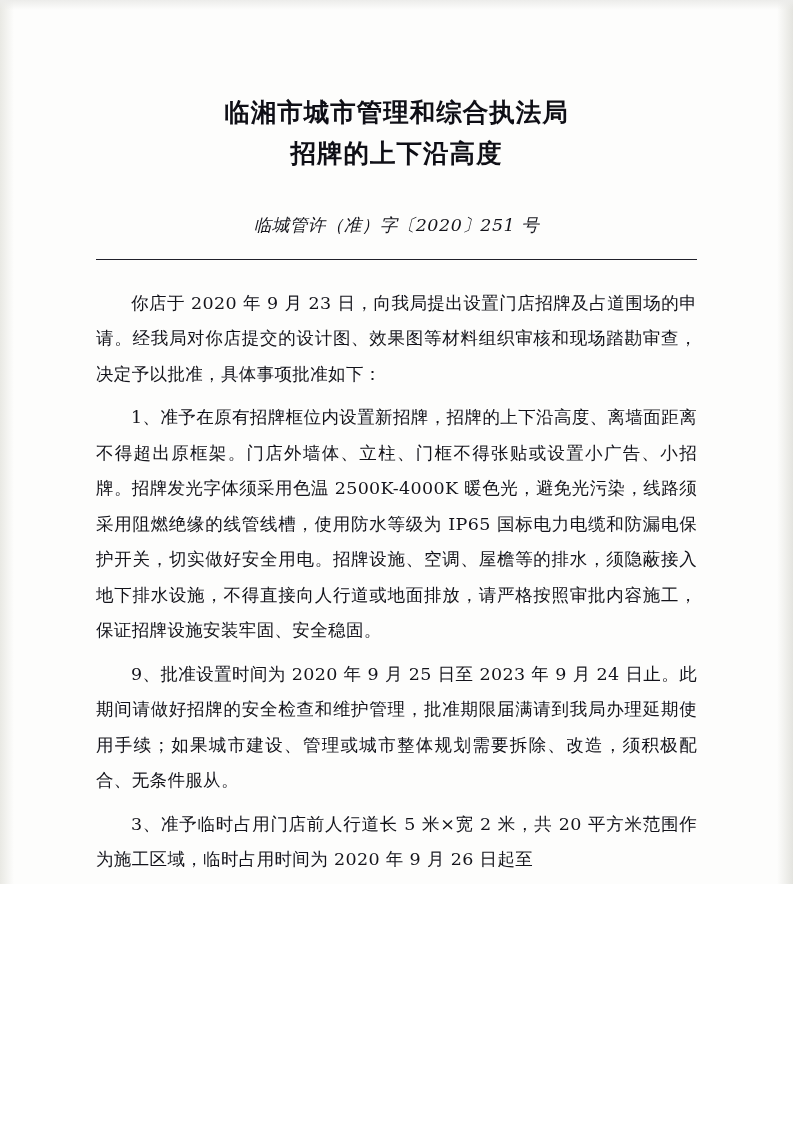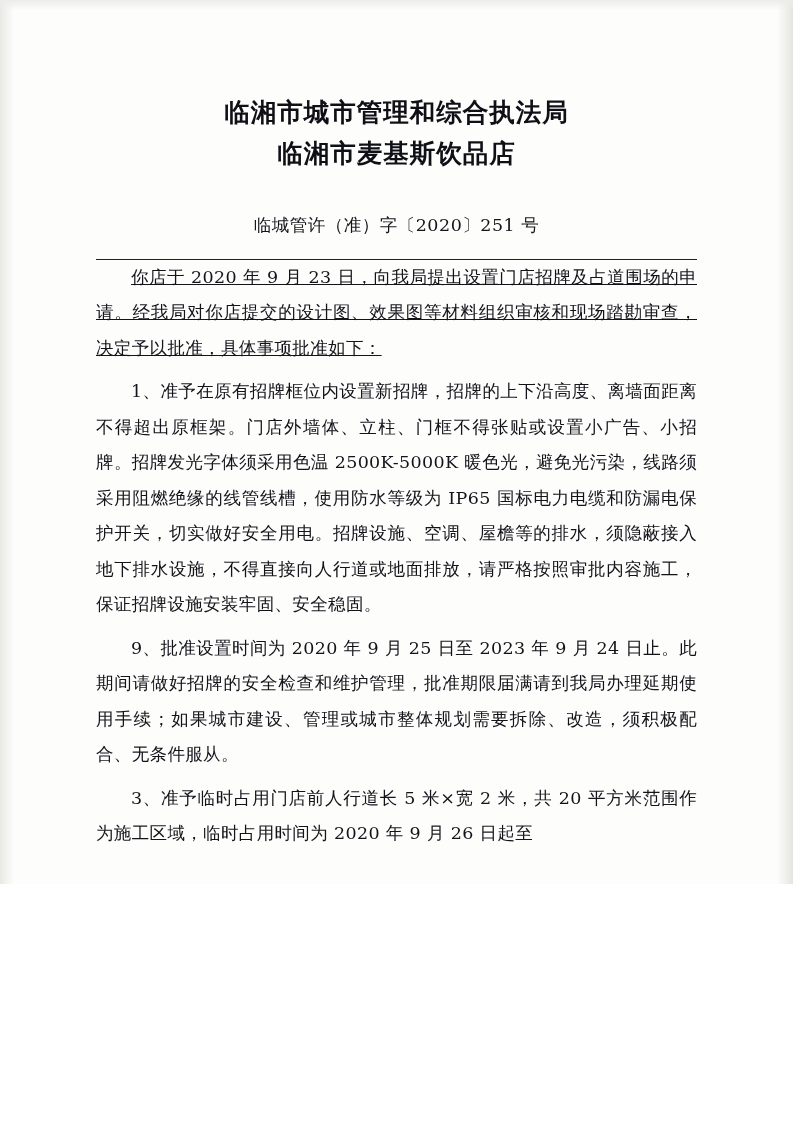--- a/index.html
+++ b/index.html
@@ -59,20 +59,21 @@
   }
   .doc-title .line2 {
     display: block;
   }
   .doc-number {
     text-align: center;
     font-size: 17.5px;
     letter-spacing: 0.5px;
     margin-top: 38px;
     color: #14141b;
+    font-style: italic;
   }
   .rule {
     margin: 22px 0 0 0;
     border: none;
     border-top: 1.6px solid #20202a;
     width: 100%;
   }
   .recipient {
     margin-top: 20px;
     font-size: 17.5px;
@@ -82,43 +83,42 @@
   .para {
     font-size: 17.5px;
     line-height: 2.03;
     text-indent: 2em;
     letter-spacing: 0.35px;
     margin: 8px 0 0 0;
     text-align: justify;
     text-justify: inter-ideograph;
   }
   .para:first-of-type {
-    margin-top: 0;
-    text-decoration: underline;
+    margin-top: 26px;
   }
 </style>
 </head>
 <body>
 
 <div class="page">
   <div class="scan-edge-left"></div>
   <div class="scan-edge-right"></div>
   <div class="scan-edge-top"></div>
 
   <div class="content">
 
     <div class="doc-title">
       <span class="line1">临湘市城市管理和综合执法局</span>
-      <span class="line2">临湘市麦基斯饮品店</span>
+      <span class="line2">招牌的上下沿高度</span>
     </div>
 
     <div class="doc-number">临城管许（准）字〔2020〕251 号</div>
 
     <hr class="rule">
 
 
     <p class="para">你店于 2020 年 9 月 23 日，向我局提出设置门店招牌及占道围场的申请。经我局对你店提交的设计图、效果图等材料组织审核和现场踏勘审查，决定予以批准，具体事项批准如下：</p>
-    <p class="para">1、准予在原有招牌框位内设置新招牌，招牌的上下沿高度、离墙面距离不得超出原框架。门店外墙体、立柱、门框不得张贴或设置小广告、小招牌。招牌发光字体须采用色温 2500K-5000K 暖色光，避免光污染，线路须采用阻燃绝缘的线管线槽，使用防水等级为 IP65 国标电力电缆和防漏电保护开关，切实做好安全用电。招牌设施、空调、屋檐等的排水，须隐蔽接入地下排水设施，不得直接向人行道或地面排放，请严格按照审批内容施工，保证招牌设施安装牢固、安全稳固。</p>
+    <p class="para">1、准予在原有招牌框位内设置新招牌，招牌的上下沿高度、离墙面距离不得超出原框架。门店外墙体、立柱、门框不得张贴或设置小广告、小招牌。招牌发光字体须采用色温 2500K-4000K 暖色光，避免光污染，线路须采用阻燃绝缘的线管线槽，使用防水等级为 IP65 国标电力电缆和防漏电保护开关，切实做好安全用电。招牌设施、空调、屋檐等的排水，须隐蔽接入地下排水设施，不得直接向人行道或地面排放，请严格按照审批内容施工，保证招牌设施安装牢固、安全稳固。</p>
     <p class="para">9、批准设置时间为 2020 年 9 月 25 日至 2023 年 9 月 24 日止。此期间请做好招牌的安全检查和维护管理，批准期限届满请到我局办理延期使用手续；如果城市建设、管理或城市整体规划需要拆除、改造，须积极配合、无条件服从。</p>
     <p class="para">3、准予临时占用门店前人行道长 5 米×宽 2 米，共 20 平方米范围作为施工区域，临时占用时间为 2020 年 9 月 26 日起至</p>
 
   </div>
 </div>
 
 </body></html>

